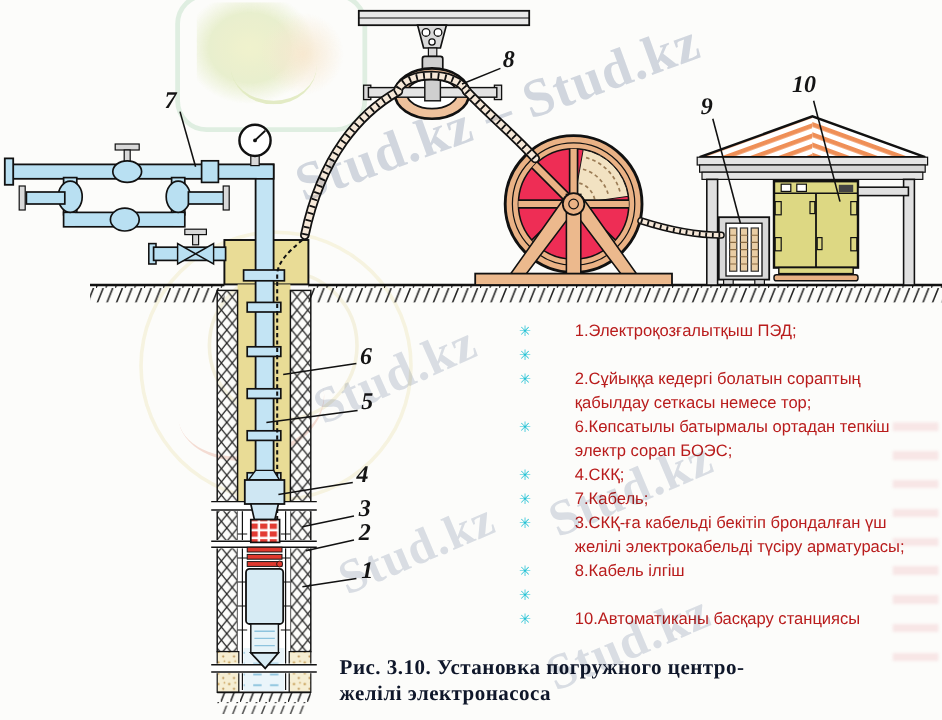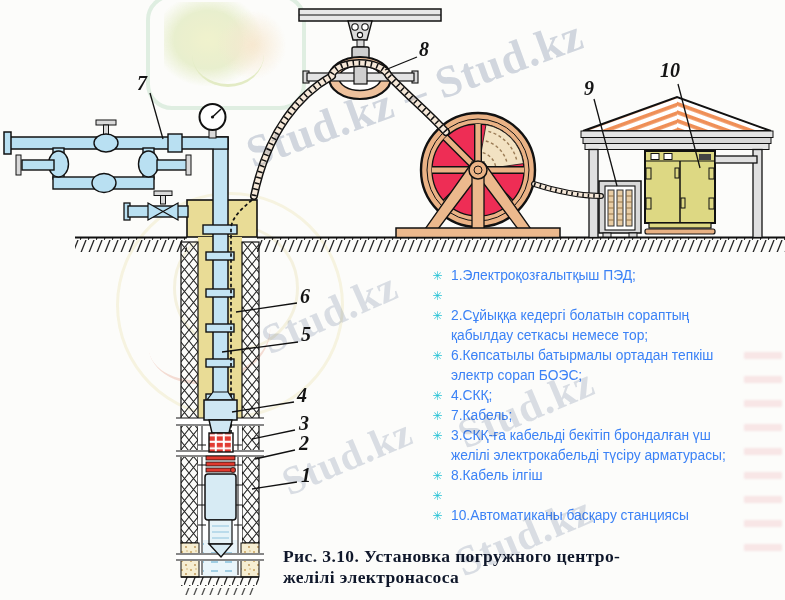--- a/index.html
+++ b/index.html
@@ -20,21 +20,21 @@
          border-radius:50%;transform:rotate(-14deg);}
   .logo2 .b2{position:absolute;left:54px;top:30px;width:120px;height:120px;border:3px solid #efe9c9;border-radius:50%;}
   .smudge{position:absolute;left:744px;top:352px;width:38px;height:214px;opacity:.3;filter:blur(1.2px);z-index:1;
          background:repeating-linear-gradient(180deg, rgba(225,120,130,.55) 0 7px, rgba(0,0,0,0) 7px 24px);}
   
   #fig{z-index:2;}
   
   .legend{position:absolute;left:430px;top:266px;width:350px;z-index:3;}
   .li{display:flex;gap:6px;align-items:flex-start;}
   .lb{flex:none;width:15px;text-align:center;font-size:12px;line-height:20px;color:#25c2d5;}
-  .lt{white-space:pre-line;font-size:13.8px;line-height:20px;color:#3b82f6;}
+  .lt{white-space:pre-line;font-size:13.8px;line-height:20px;color:#b91c1c;margin-left:28px;}
   
   .caption{position:absolute;left:283px;top:546px;z-index:3;font-family:"Liberation Serif",serif;
            font-weight:bold;font-size:17.5px;line-height:21px;color:#0f172a;letter-spacing:.4px;}
   
   .wm{position:absolute;z-index:5;font-family:"Liberation Serif",serif;font-weight:bold;white-space:nowrap;
       color:#b9c2d2;mix-blend-mode:multiply;transform-origin:0 50%;pointer-events:none;letter-spacing:1px;}
   .wm1{left:248px;top:128px;font-size:45px;transform:rotate(-20deg);opacity:.62;}
   .wm2{left:264px;top:318px;font-size:42px;transform:rotate(-24deg);opacity:.5;}
   .wm3{left:460px;top:412px;font-size:42px;transform:rotate(-23deg);opacity:.5;}
   .wm4{left:284px;top:460px;font-size:40px;transform:rotate(-23deg);opacity:.5;}

